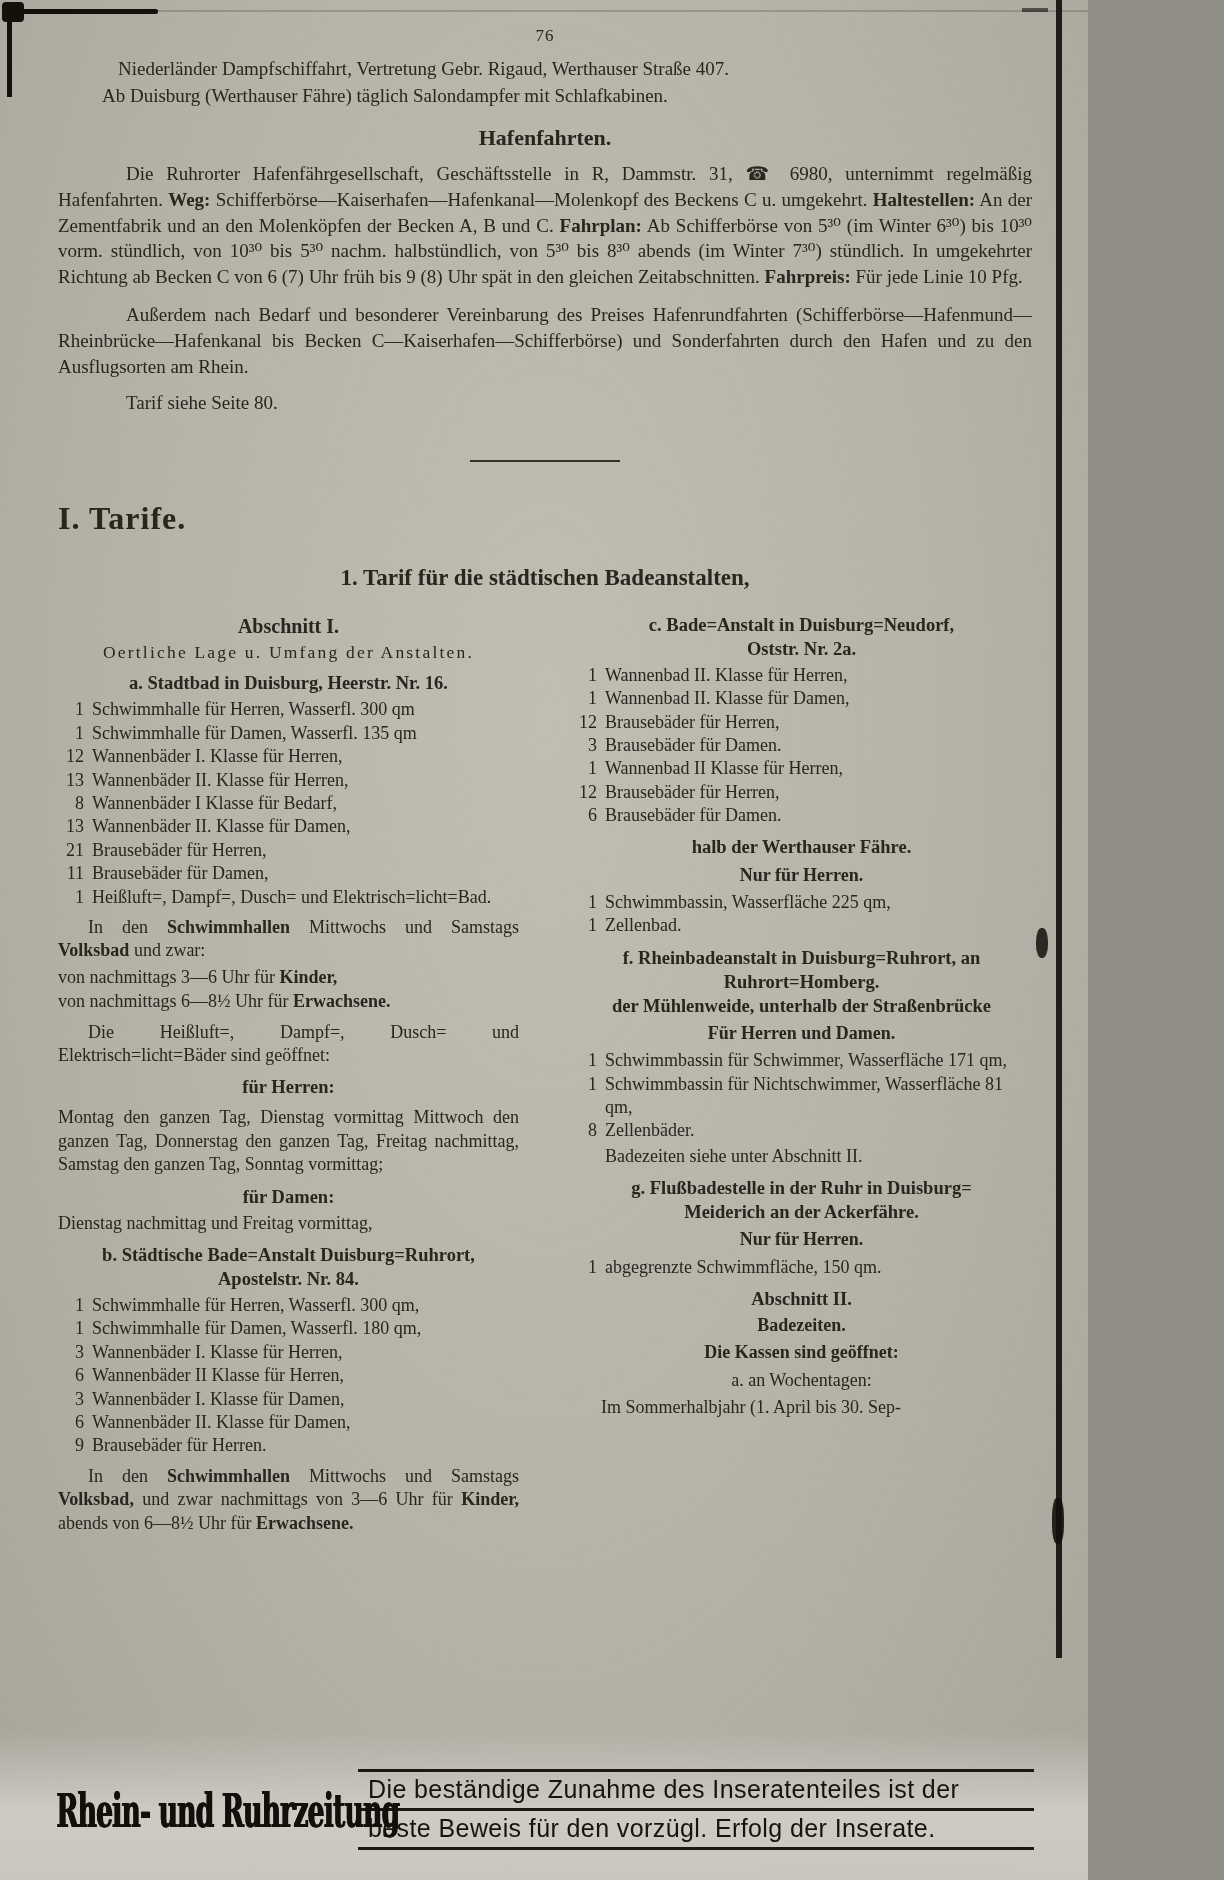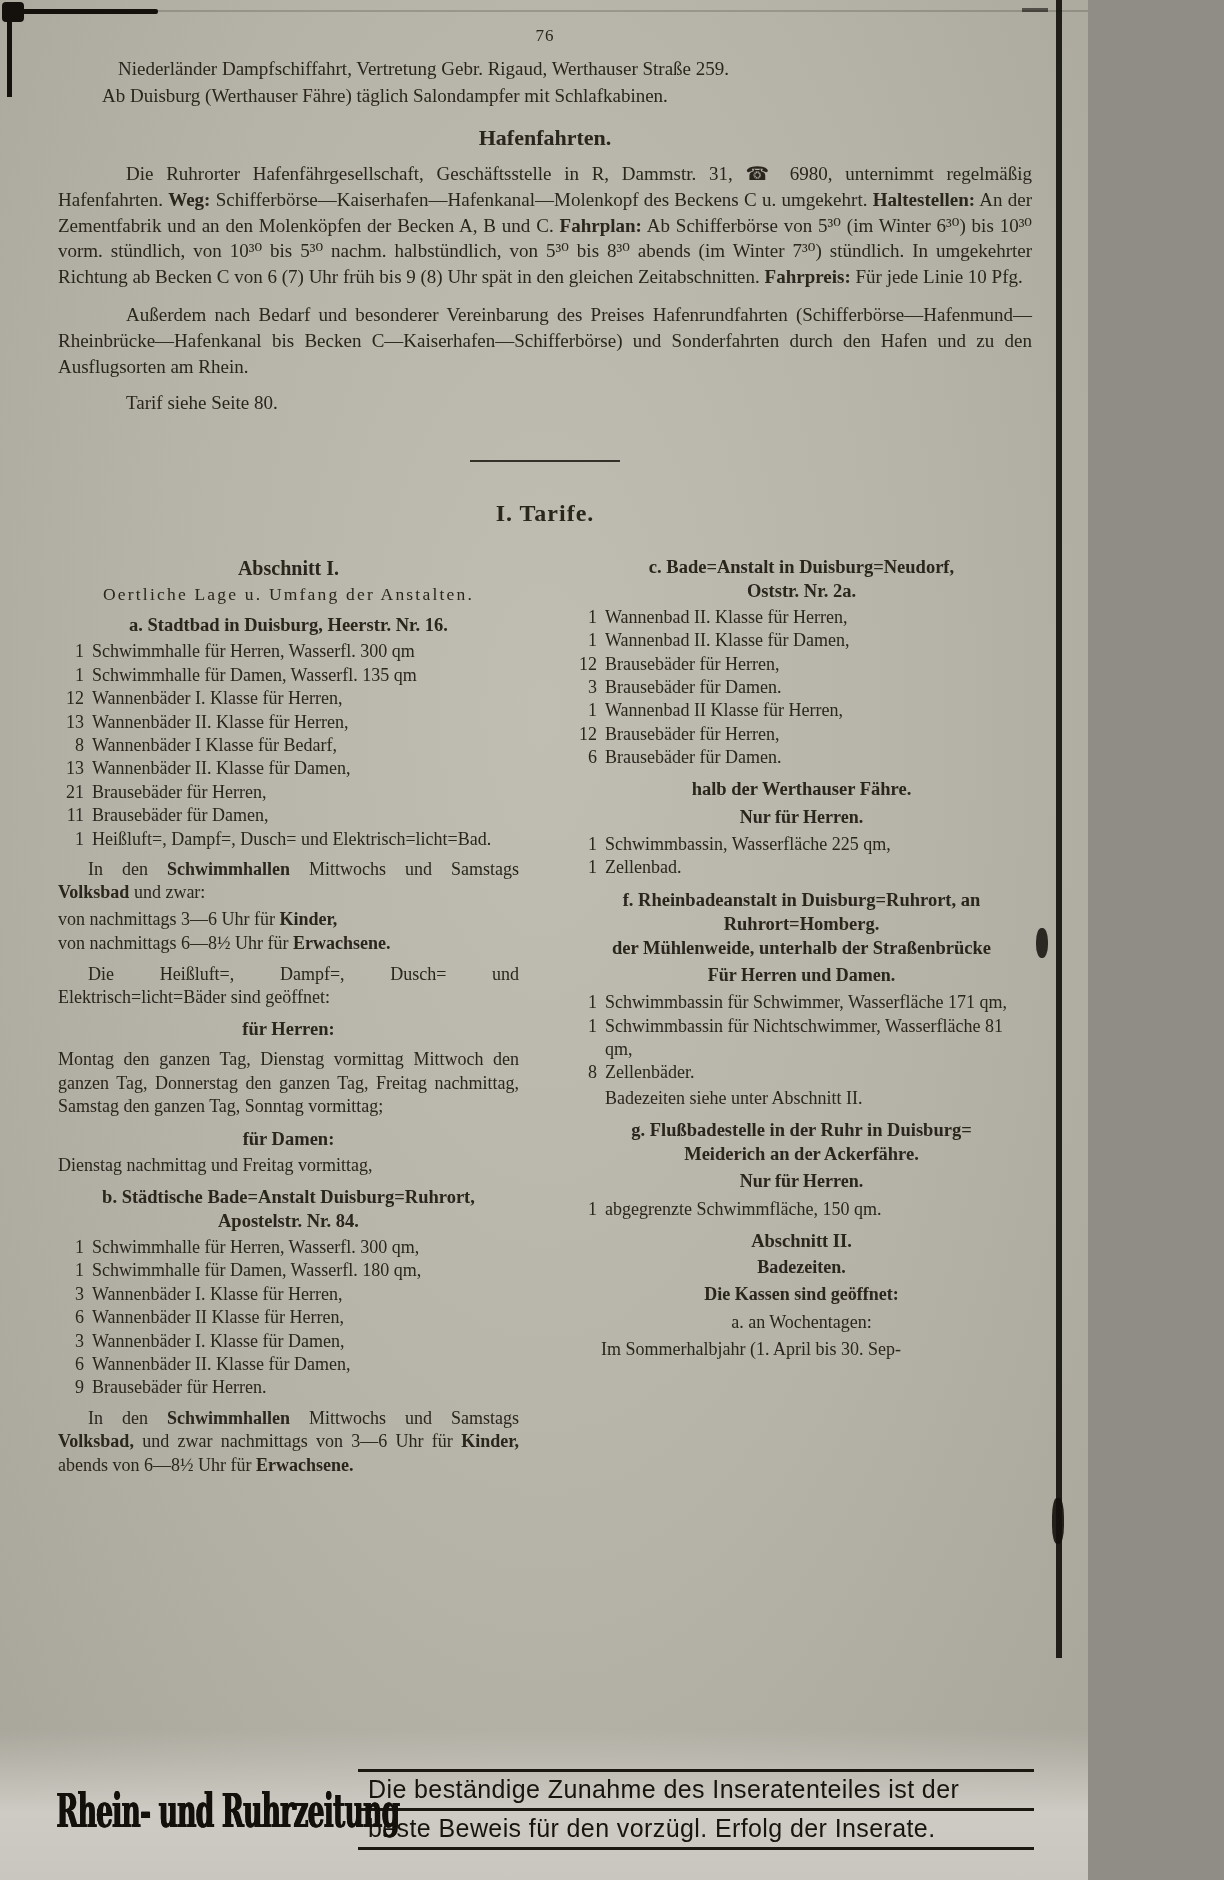--- a/index.html
+++ b/index.html
@@ -28,21 +28,21 @@
   .content { position:absolute; left:58px; right:56px; top:26px; }
   .page-number { text-align:center; font-size:17px; letter-spacing:1px; }
   .intro { margin-top:12px; font-size:19px; }
   .intro .l1 { margin-left:60px; }
   .intro .l2 { margin-left:44px; margin-top:5px; }
   .hafen-title { text-align:center; font-size:22px; font-weight:bold; margin:18px 0 10px; }
   .para { font-size:19px; line-height:1.36; text-align:justify; margin:0 0 12px; }
   .para.ind { text-indent:68px; }
   .tarif-note { font-size:19px; margin:6px 0 0 68px; }
   .divider { width:150px; border-top:2px solid #35302a; margin:46px auto 38px; }
-  .tarife-title { text-align:center; font-size:24px; font-weight:bold; letter-spacing:1px; margin:0 0 28px; }
+  .tarife-title { font-size:32px; font-weight:bold; letter-spacing:1px; margin:0 0 28px; }
   .tarife-sub { text-align:center; font-size:23px; font-weight:bold; margin:0 0 22px; }
 
   .columns { display:flex; gap:52px; }
   .col { flex:1; min-width:0; font-size:18px; line-height:1.3; }
   .col-h1 { text-align:center; font-weight:bold; font-size:20px; margin:0 0 2px; }
   .col-sub { text-align:center; letter-spacing:2.2px; font-size:17.5px; margin:2px 0 4px; }
   .col-h2 { text-align:center; font-weight:bold; font-size:18.5px; margin:8px 0 3px; }
   .c-center { text-align:center; margin:4px 0; }
   .c-center.bold, .bold { font-weight:bold; }
   .item { display:flex; }
@@ -79,33 +79,34 @@
   <div class="artifact a-right-line"></div>
   <div class="artifact a-right-blob1"></div>
   <div class="artifact a-right-blob2"></div>
   <div class="bottom-strip"></div>
 
   <div class="content">
 
     <div class="page-number">76</div>
 
     <div class="intro">
-      <div class="l1">Niederländer Dampfschiffahrt, Vertretung Gebr. Rigaud, Werthauser Straße 259.</div>
+      <div class="l1">Niederländer Dampfschiffahrt, Vertretung Gebr. Rigaud, Werthauser Straße 407.</div>
       <div class="l2">Ab Duisburg (Werthauser Fähre) täglich Salondampfer mit Schlafkabinen.</div>
     </div>
 
     <div class="hafen-title">Hafenfahrten.</div>
 
     <p class="para ind"><span>Die Ruhrorter Hafenfährgesellschaft, Geschäftsstelle in R, Dammstr. 31, ☎ 6980, unternimmt regelmäßig Hafenfahrten. </span><span class="bold">Weg:</span><span> Schifferbörse—Kaiserhafen—Hafenkanal—Molenkopf des Beckens C u. umgekehrt. </span><span class="bold">Haltestellen:</span><span> An der Zementfabrik und an den Molenköpfen der Becken A, B und C. </span><span class="bold">Fahrplan:</span><span> Ab Schifferbörse von 5³⁰ (im Winter 6³⁰) bis 10³⁰ vorm. stündlich, von 10³⁰ bis 5³⁰ nachm. halbstündlich, von 5³⁰ bis 8³⁰ abends (im Winter 7³⁰) stündlich. In umgekehrter Richtung ab Becken C von 6 (7) Uhr früh bis 9 (8) Uhr spät in den gleichen Zeitabschnitten. </span><span class="bold">Fahrpreis:</span><span> Für jede Linie 10 Pfg.</span></p>
     <p class="para ind">Außerdem nach Bedarf und besonderer Vereinbarung des Preises Hafenrundfahrten (Schifferbörse—Hafenmund—Rheinbrücke—Hafenkanal bis Becken C—Kaiserhafen—Schifferbörse) und Sonderfahrten durch den Hafen und zu den Ausflugsorten am Rhein.</p>
     <p class="tarif-note">Tarif siehe Seite 80.</p>
 
     <div class="divider"></div>
 
     <div class="tarife-title">I. Tarife.</div>
+    <div class="tarife-sub">1. Tarif für die städtischen Badeanstalten,</div>
 
     <div class="columns">
 
       <div class="col">
 
         <div class="col-h1">Abschnitt I.</div>
         <div class="col-sub">Oertliche Lage u. Umfang der Anstalten.</div>
 
         <div class="col-h2">a. Stadtbad in Duisburg, Heerstr. Nr. 16.</div>
 

